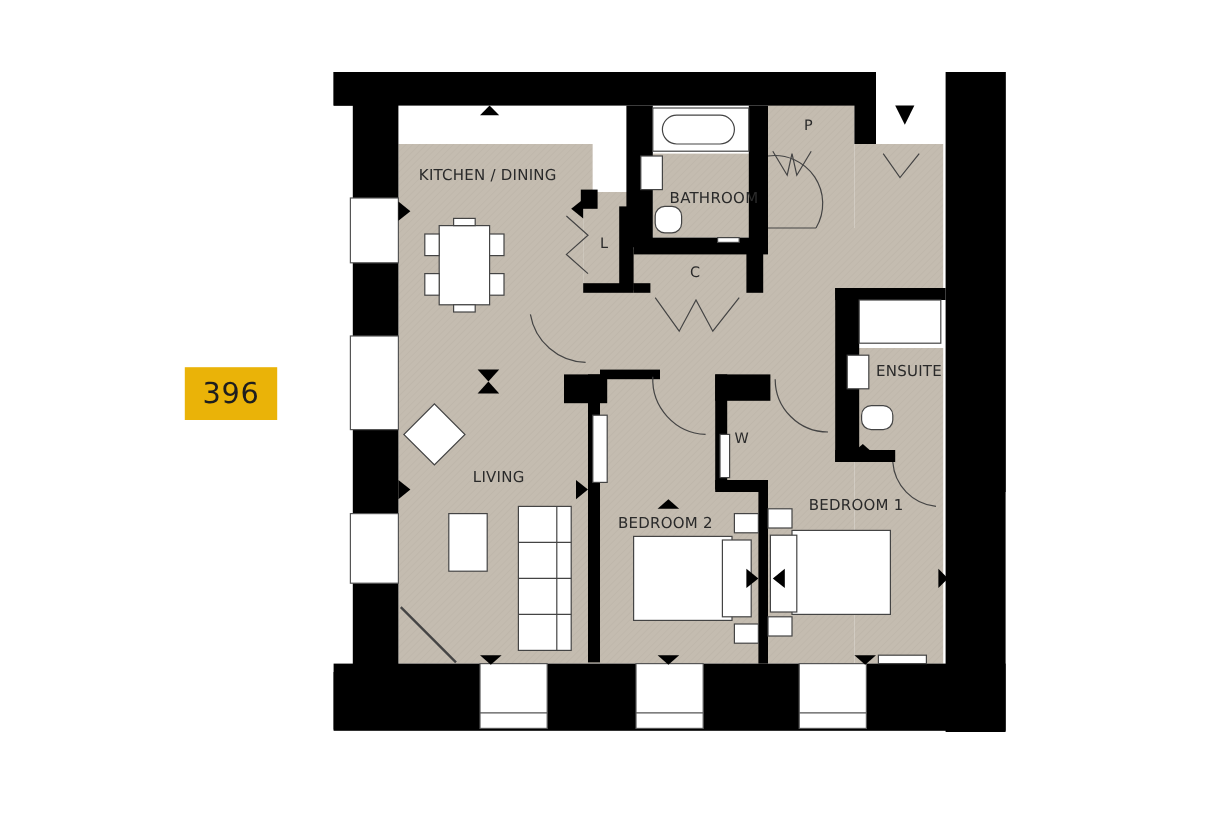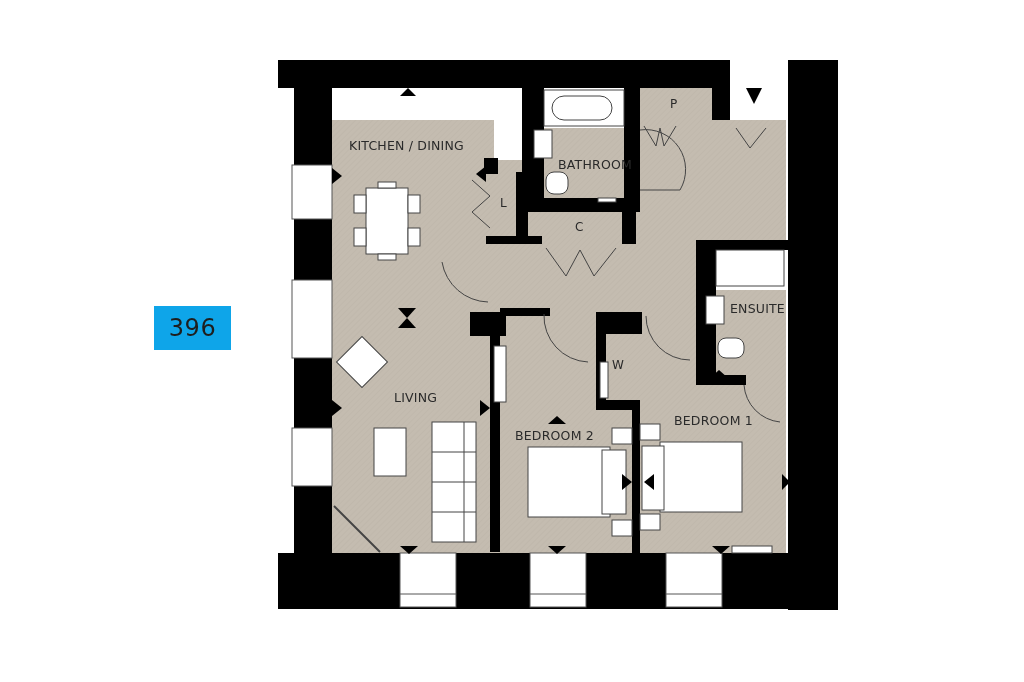--- a/index.html
+++ b/index.html
@@ -1,17 +1,17 @@
 <!DOCTYPE html>
 <html><head>
 <meta charset="utf-8">
 <style>
   html, body { margin:0; padding:0; background:#ffffff; }
   body { width:1024px; height:682px; position:relative; overflow:hidden; font-family:"Liberation Sans", sans-serif; }
-  .unit-badge { position:absolute; left:154px; top:306px; width:77px; height:44px; background:#0ea5e9; display:flex; align-items:center; justify-content:center; }
+  .unit-badge { position:absolute; left:154px; top:306px; width:77px; height:44px; background:#eab308; display:flex; align-items:center; justify-content:center; }
   .unit-badge span { font-family:"DejaVu Sans", sans-serif; font-size:24px; color:#1e1e1e; letter-spacing:0.5px; }
   svg.plan { position:absolute; left:0; top:0; }
   .lbl { font-family:"DejaVu Sans", sans-serif; font-size:12.5px; fill:#2a2a2a; letter-spacing:0.2px; }
   .lbl-sm { font-family:"DejaVu Sans", sans-serif; font-size:12px; fill:#2a2a2a; }
 </style>
 </head>
 <body>
 
 <div class="unit-badge">
   <span>396</span>

